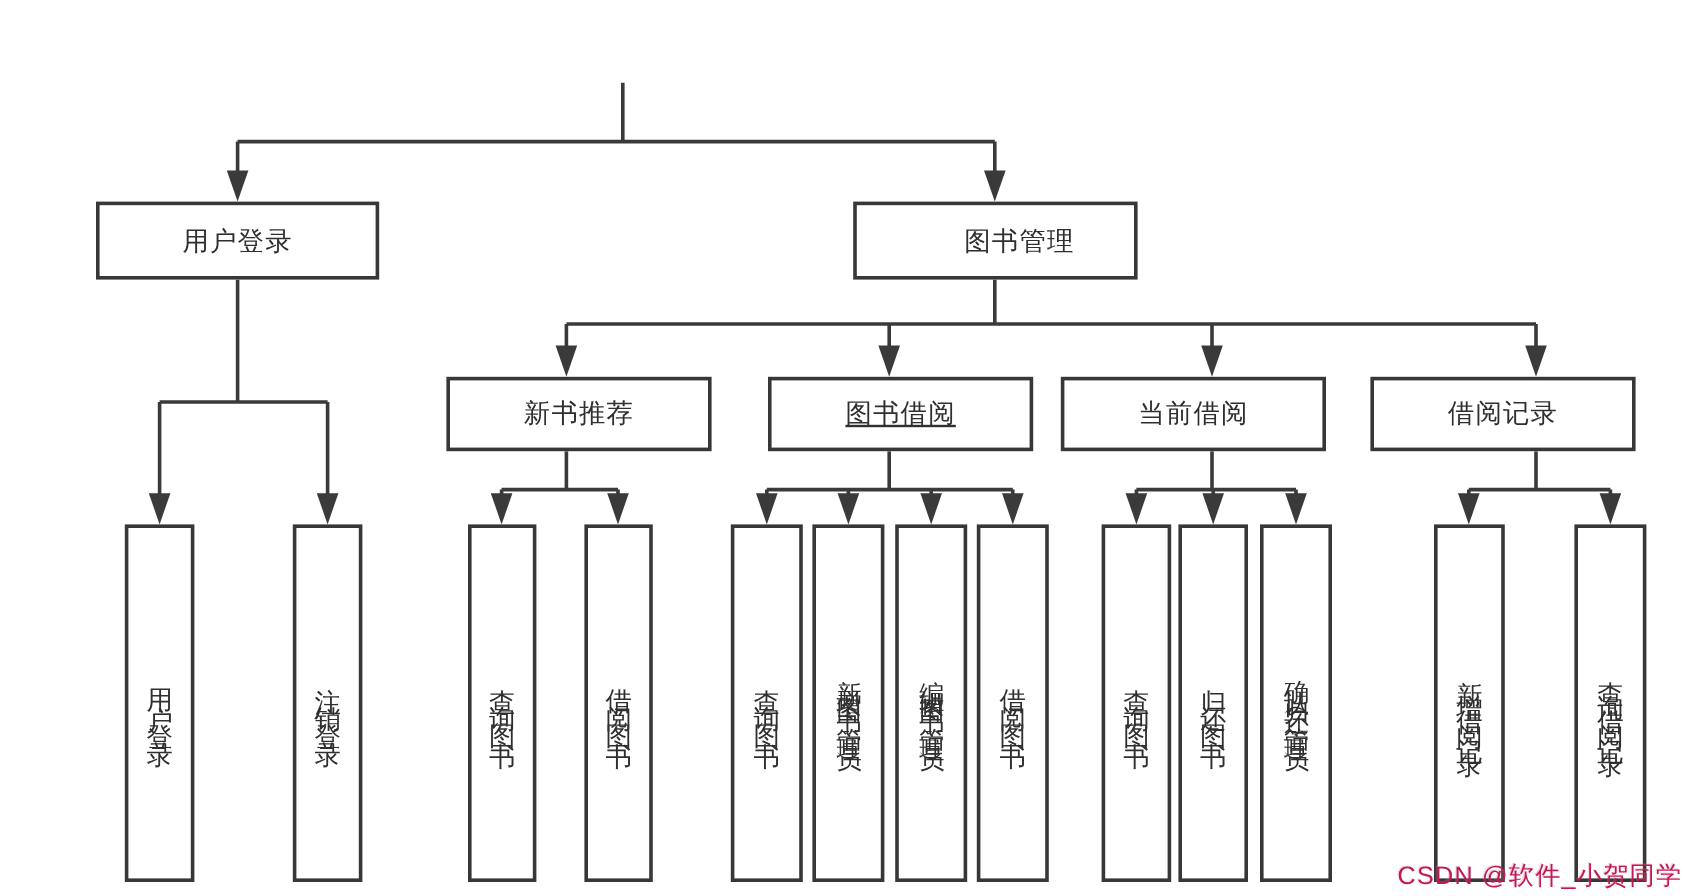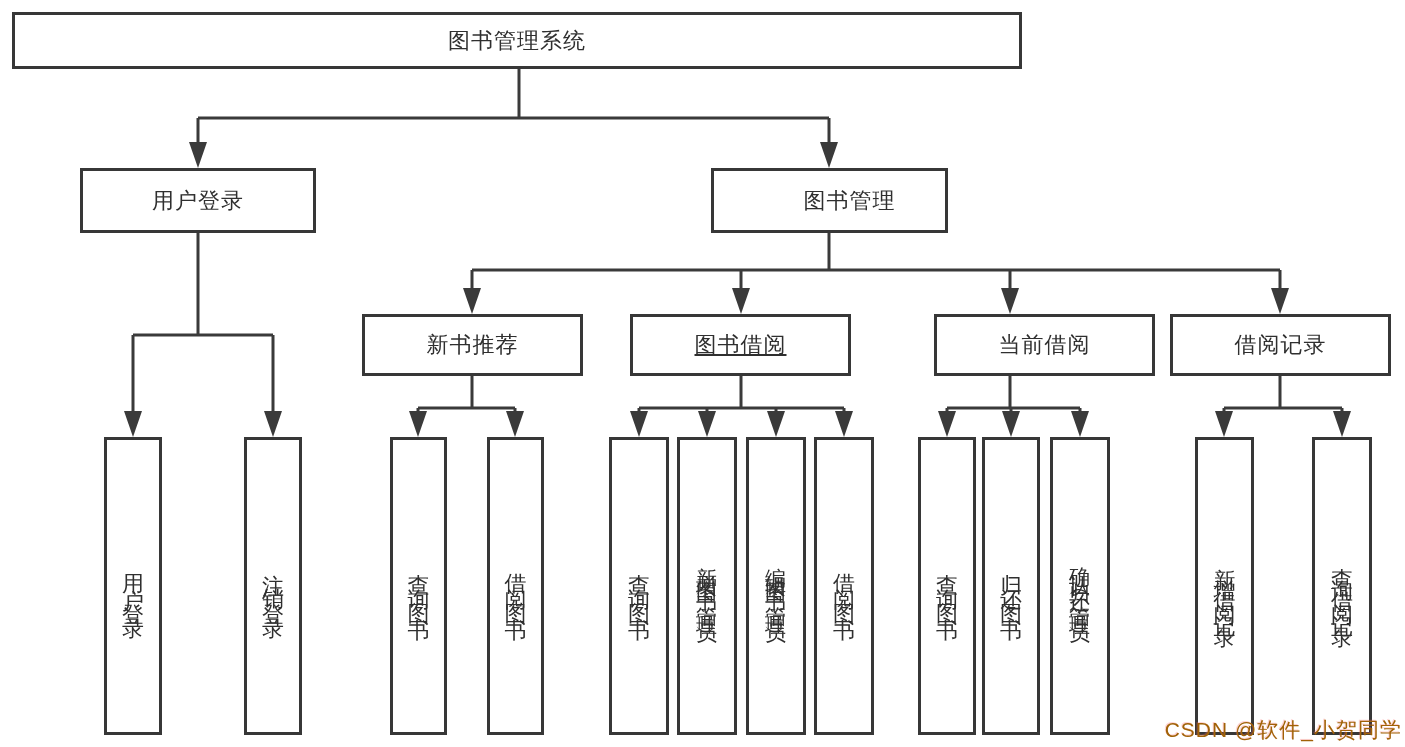--- a/index.html
+++ b/index.html
@@ -30,25 +30,25 @@
     align-items: center;
     justify-content: center;
     font-size: 22px;
     letter-spacing: 1px;
     white-space: nowrap;
   }
   
   .root  { left: 12px;  top: 12px;  width: 1010px; height: 57px; }
   .l2a   { left: 80px;  top: 168px; width: 236px;  height: 65px; }
   .l2b   { left: 711px; top: 168px; width: 237px;  height: 65px; padding-left: 40px; }
-  .l3    { top: 314px;  height: 62px; width: 221px; }
+  .l3    { top: 314px;  height: 62px; width: 221px; margin-left: 10px; }
   .l3a   { left: 362px; }
   .l3b   { left: 630px; text-decoration: underline; }
-  .l3c   { left: 934px; }
-  .l3d   { left: 1170px; text-align: right; }
+  .l3c   { left: 874px; }
+  .l3d   { left: 1132px; text-align: right; }
   
   .leaf  { top: 437px; height: 298px; }
   .leaf .vtext {
     writing-mode: vertical-rl;
     text-orientation: mixed;
     font-size: 22px;
     color: #2f2f2f;
     line-height: 1;
   }
   .ls4 .vtext { letter-spacing: 15px; }
@@ -66,21 +66,21 @@
   .lf10 { left: 982px;  width: 58px; }
   .lf11 { left: 1050px; width: 60px; }
   .lf12 { left: 1195px; width: 59px; }
   .lf13 { left: 1312px; width: 60px; }
   .watermark {
     position: absolute;
     right: 3px;
     bottom: 3px;
     z-index: 20;
     font-size: 21px;
-    color: #a16207;
+    color: #be185d;
     letter-spacing: 1px;
     text-shadow: -1px -1px 0 rgba(252, 110, 110, 0.30);
     white-space: nowrap;
   }
 </style>
 </head>
 <body>
 
 <div id="canvas">
 
@@ -120,21 +120,20 @@
       <polygon points="767,411 785,411 776,437"></polygon>
       <polygon points="835,411 853,411 844,437"></polygon>
       <polygon points="938,411 956,411 947,437"></polygon>
       <polygon points="1002,411 1020,411 1011,437"></polygon>
       <polygon points="1071,411 1089,411 1080,437"></polygon>
       <polygon points="1215,411 1233,411 1224,437"></polygon>
       <polygon points="1333,411 1351,411 1342,437"></polygon>
     </g>
   </svg>
 
-  <div class="node root">图书管理系统</div>
 
   <div class="node l2a">用户登录</div>
   <div class="node l2b">图书管理</div>
 
   <div class="node l3 l3a">新书推荐</div>
   <div class="node l3 l3b">图书借阅</div>
   <div class="node l3 l3c">当前借阅</div>
   <div class="node l3 l3d">借阅记录</div>
 
   <div class="node leaf ls4 lf1">

